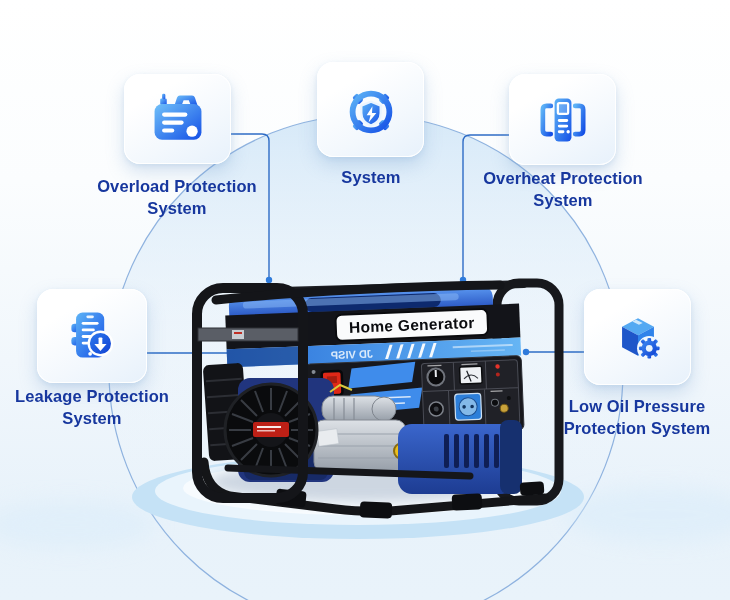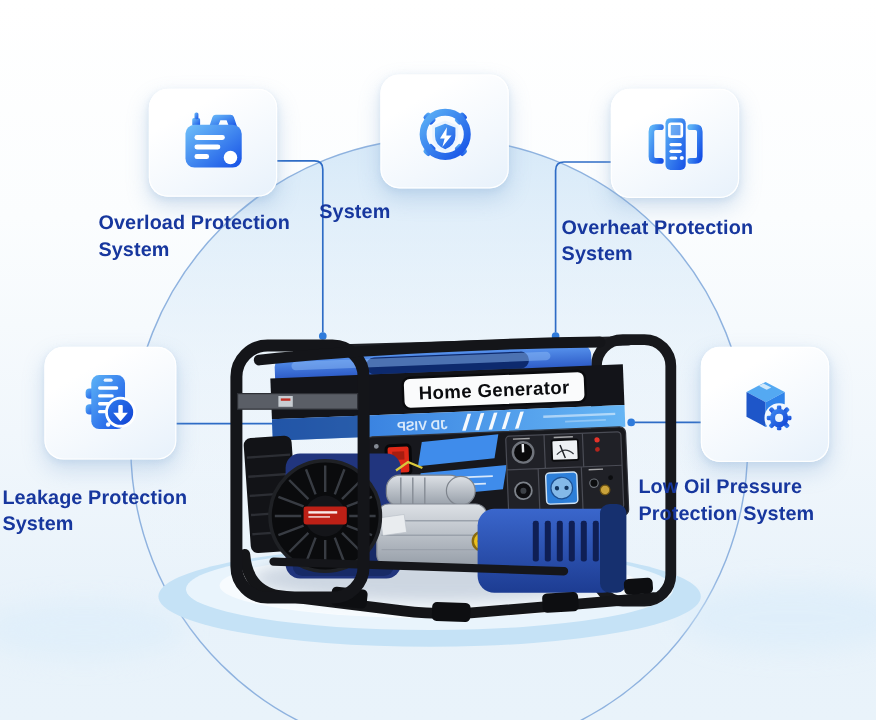--- a/index.html
+++ b/index.html
@@ -9,21 +9,21 @@
     background:linear-gradient(180deg,#ffffff 0%,#fbfdfe 30%,#f1f7fc 60%,#e8f2fa 85%,#e9f3fa 100%);
   }
   .stage svg.bg{position:absolute;left:0;top:0;}
   .card{
     position:absolute;display:flex;align-items:center;justify-content:center;
     border-radius:16px;
     background:linear-gradient(150deg,#ffffff 25%,#f3f8fd 65%,#e7f1fb 100%);
     box-shadow:0 8px 18px rgba(123,163,207,.30),0 2px 5px rgba(150,185,220,.22),inset 0 0 0 1px rgba(255,255,255,.95);
   }
   .label{
-    position:absolute;text-align:left;color:#17379e;
+    position:absolute;text-align:center;color:#17379e;
     font-size:16.5px;font-weight:700;line-height:1.33;letter-spacing:.1px;
   }
   .label span{display:block;}
 </style>
 </head>
 <body>
 
 <div class="stage">
 
   <svg class="bg" width="730" height="600" viewBox="0 0 730 600">
@@ -326,25 +326,25 @@
     </svg>
   </div>
 
   <div class="label" style="left:82px;top:176px;width:190px">
     <span>Overload Protection</span>
     <span>System</span>
   </div>
   <div class="label" style="left:266px;top:167px;width:210px">
     <span>System</span>
   </div>
-  <div class="label" style="left:468px;top:180px;width:190px">
+  <div class="label" style="left:468px;top:168px;width:190px">
     <span>Overheat Protection</span>
     <span>System</span>
   </div>
-  <div class="label" style="left:2px;top:405px;width:180px">
+  <div class="label" style="left:2px;top:386px;width:180px">
     <span>Leakage Protection</span>
     <span>System</span>
   </div>
   <div class="label" style="left:532px;top:396px;width:210px">
     <span>Low Oil Pressure</span>
     <span>Protection System</span>
   </div>
 
 </div>
 

